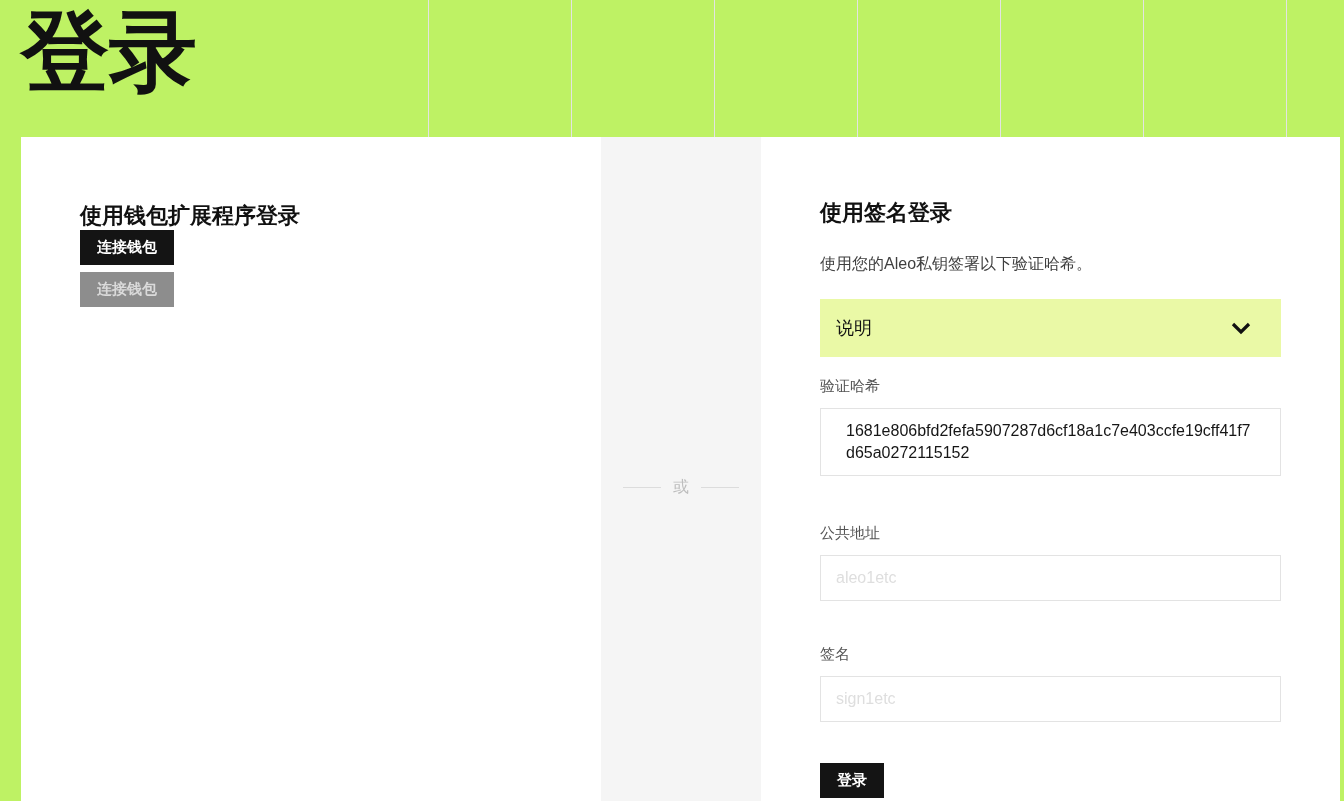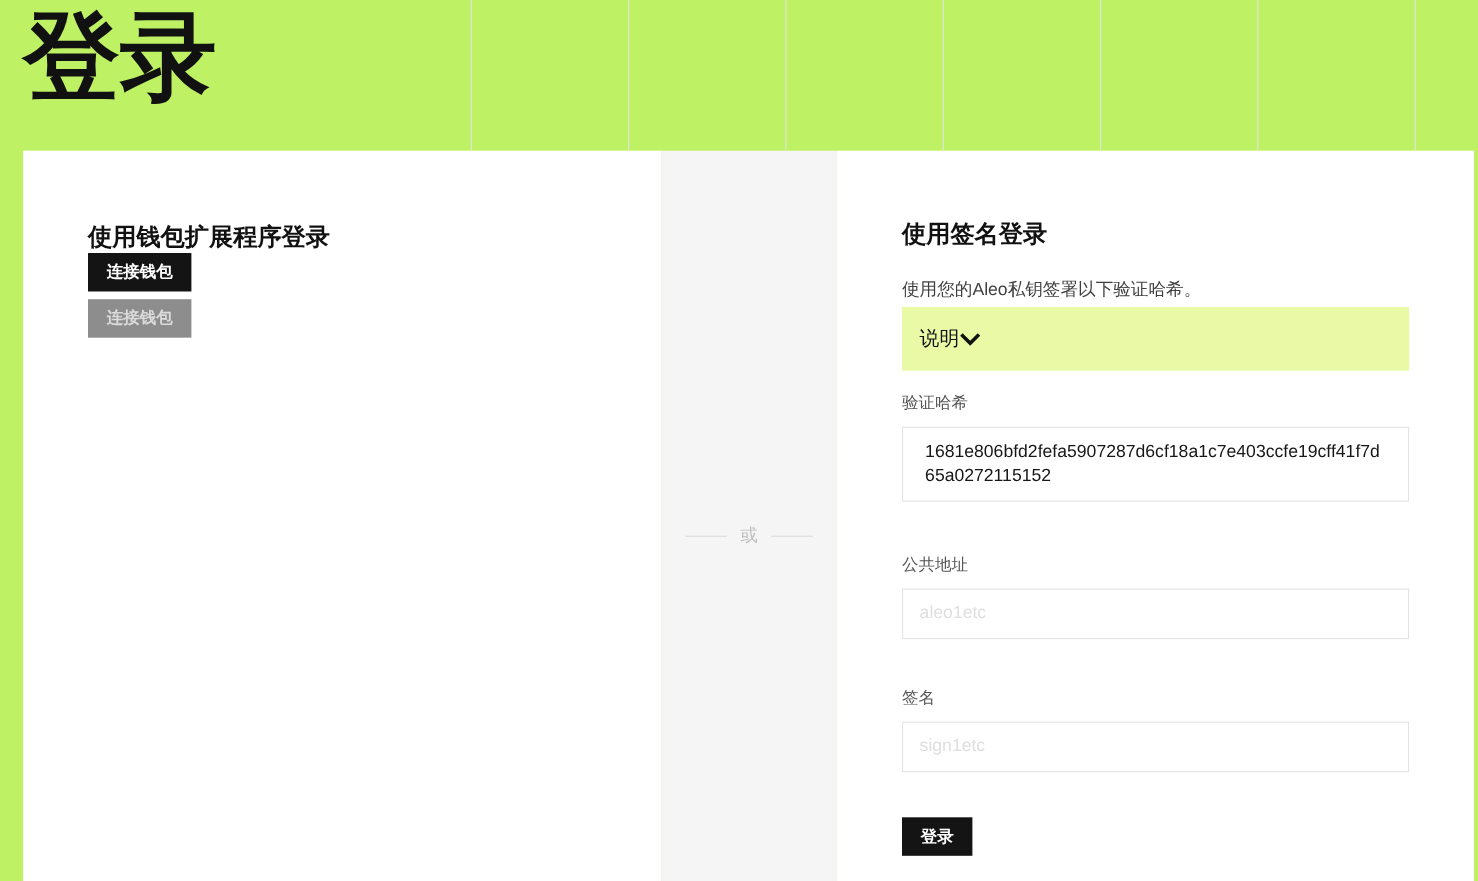--- a/index.html
+++ b/index.html
@@ -30,31 +30,31 @@
   .btn-request { margin-top:7px; }
   .btn-login { margin-top:41px; }
 
   
   .strip { position:absolute; left:601px; top:137px; width:160px; height:664px; background:#f5f5f5; }
   .divider-row { position:absolute; top:340px; left:0; right:0; display:flex; align-items:center; justify-content:center; gap:12px; }
   .divider-line { width:38px; height:1px; background:#dcdcdc; }
   .divider-text { font-size:16px; color:#bdbdbd; }
 
   
-  .accordion { height:58px; background:#eaf9a6; display:flex; align-items:center;
-               padding:0 30px 0 16px; cursor:pointer; }
+  .accordion { margin-top:20px; height:58px; background:#eaf9a6; display:flex; align-items:center;
+               justify-content:space-between; padding:0 30px 0 16px; cursor:pointer; }
   .accordion-label { font-size:18px; color:#111; }
   .chevron { flex:0 0 auto; }
 
   
   .field-label { display:block; font-size:15px; color:#555; }
   .lbl-hash { margin-top:20px; }
   .lbl-addr { margin-top:48px; }
   .lbl-sign { margin-top:44px; }
-  .hash-box { margin-top:12px; border:1px solid #e3e3e3; background:#fff; padding:11px 20px;
+  .hash-box { margin-top:12px; border:1px solid #e3e3e3; background:#fff; padding:11px 25px;
               font-size:16px; line-height:22px; color:#161616; word-break:break-all; }
   .text-input { display:block; margin-top:12px; width:100%; height:46px; border:1px solid #e3e3e3;
                 padding:8px 15px; font-size:16px; color:#333; outline:none; background:#fff; font-family:inherit; }
   .text-input::placeholder { color:#dedede; opacity:1; }
 </style>
 </head>
 <body>
 
 <div class="page">
 

